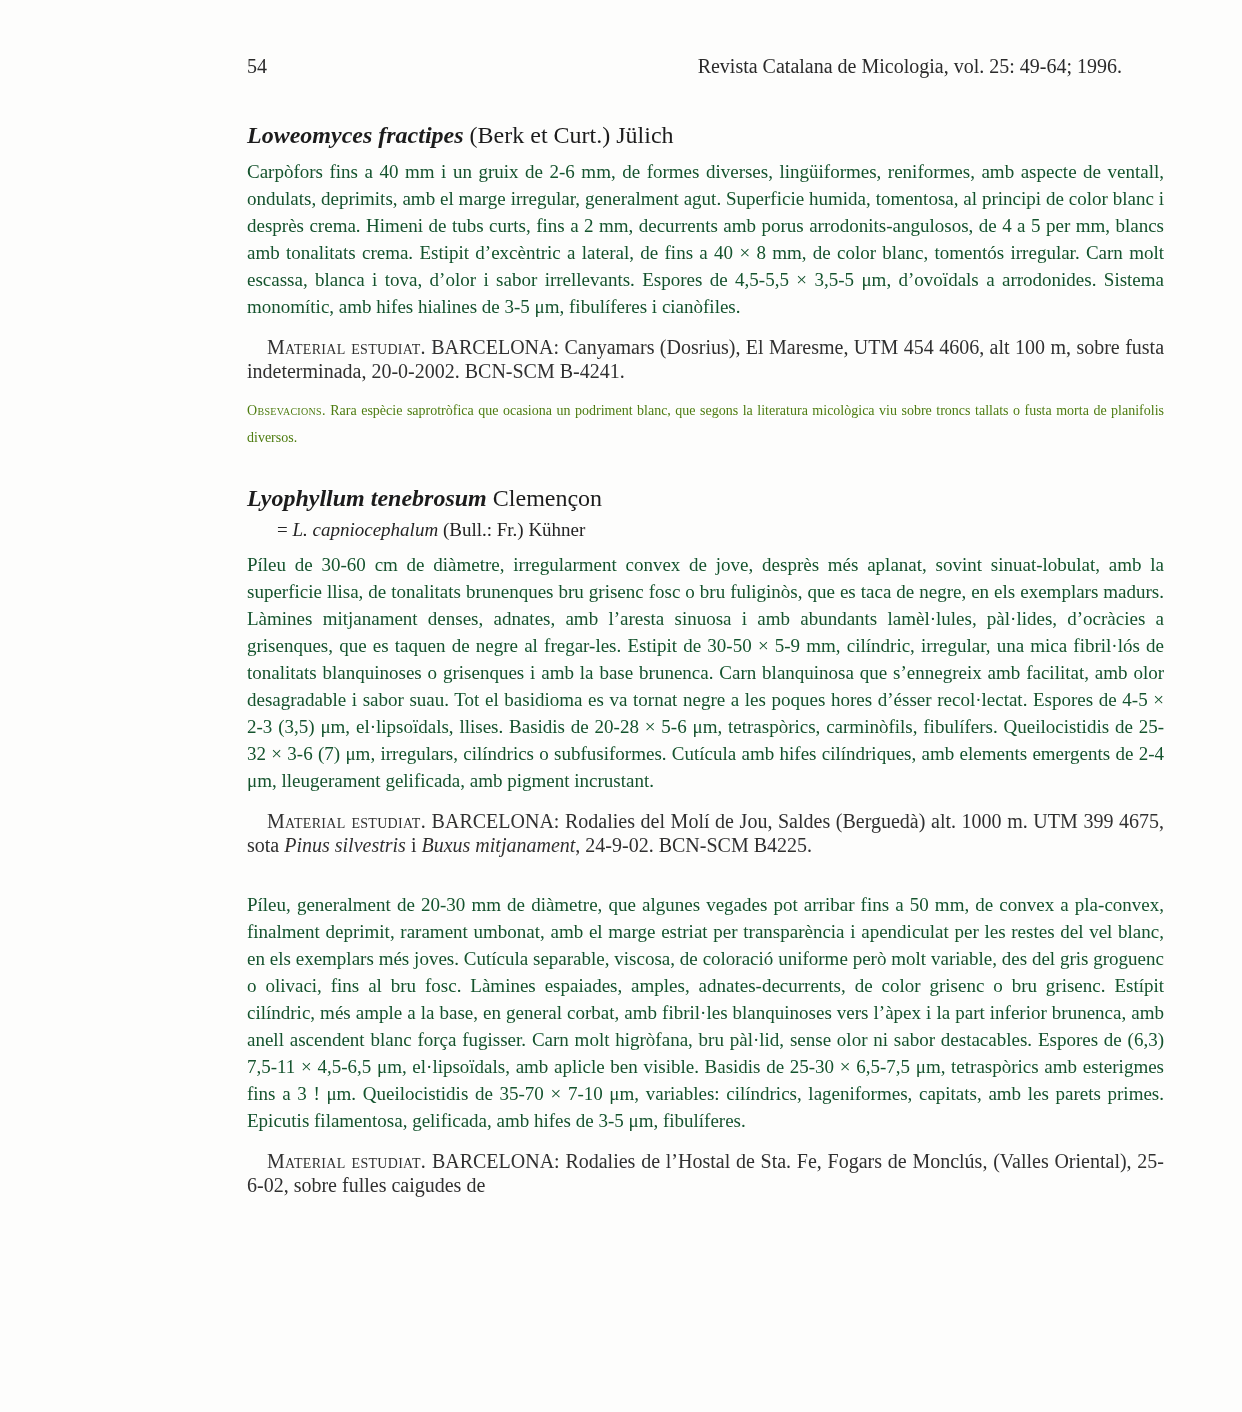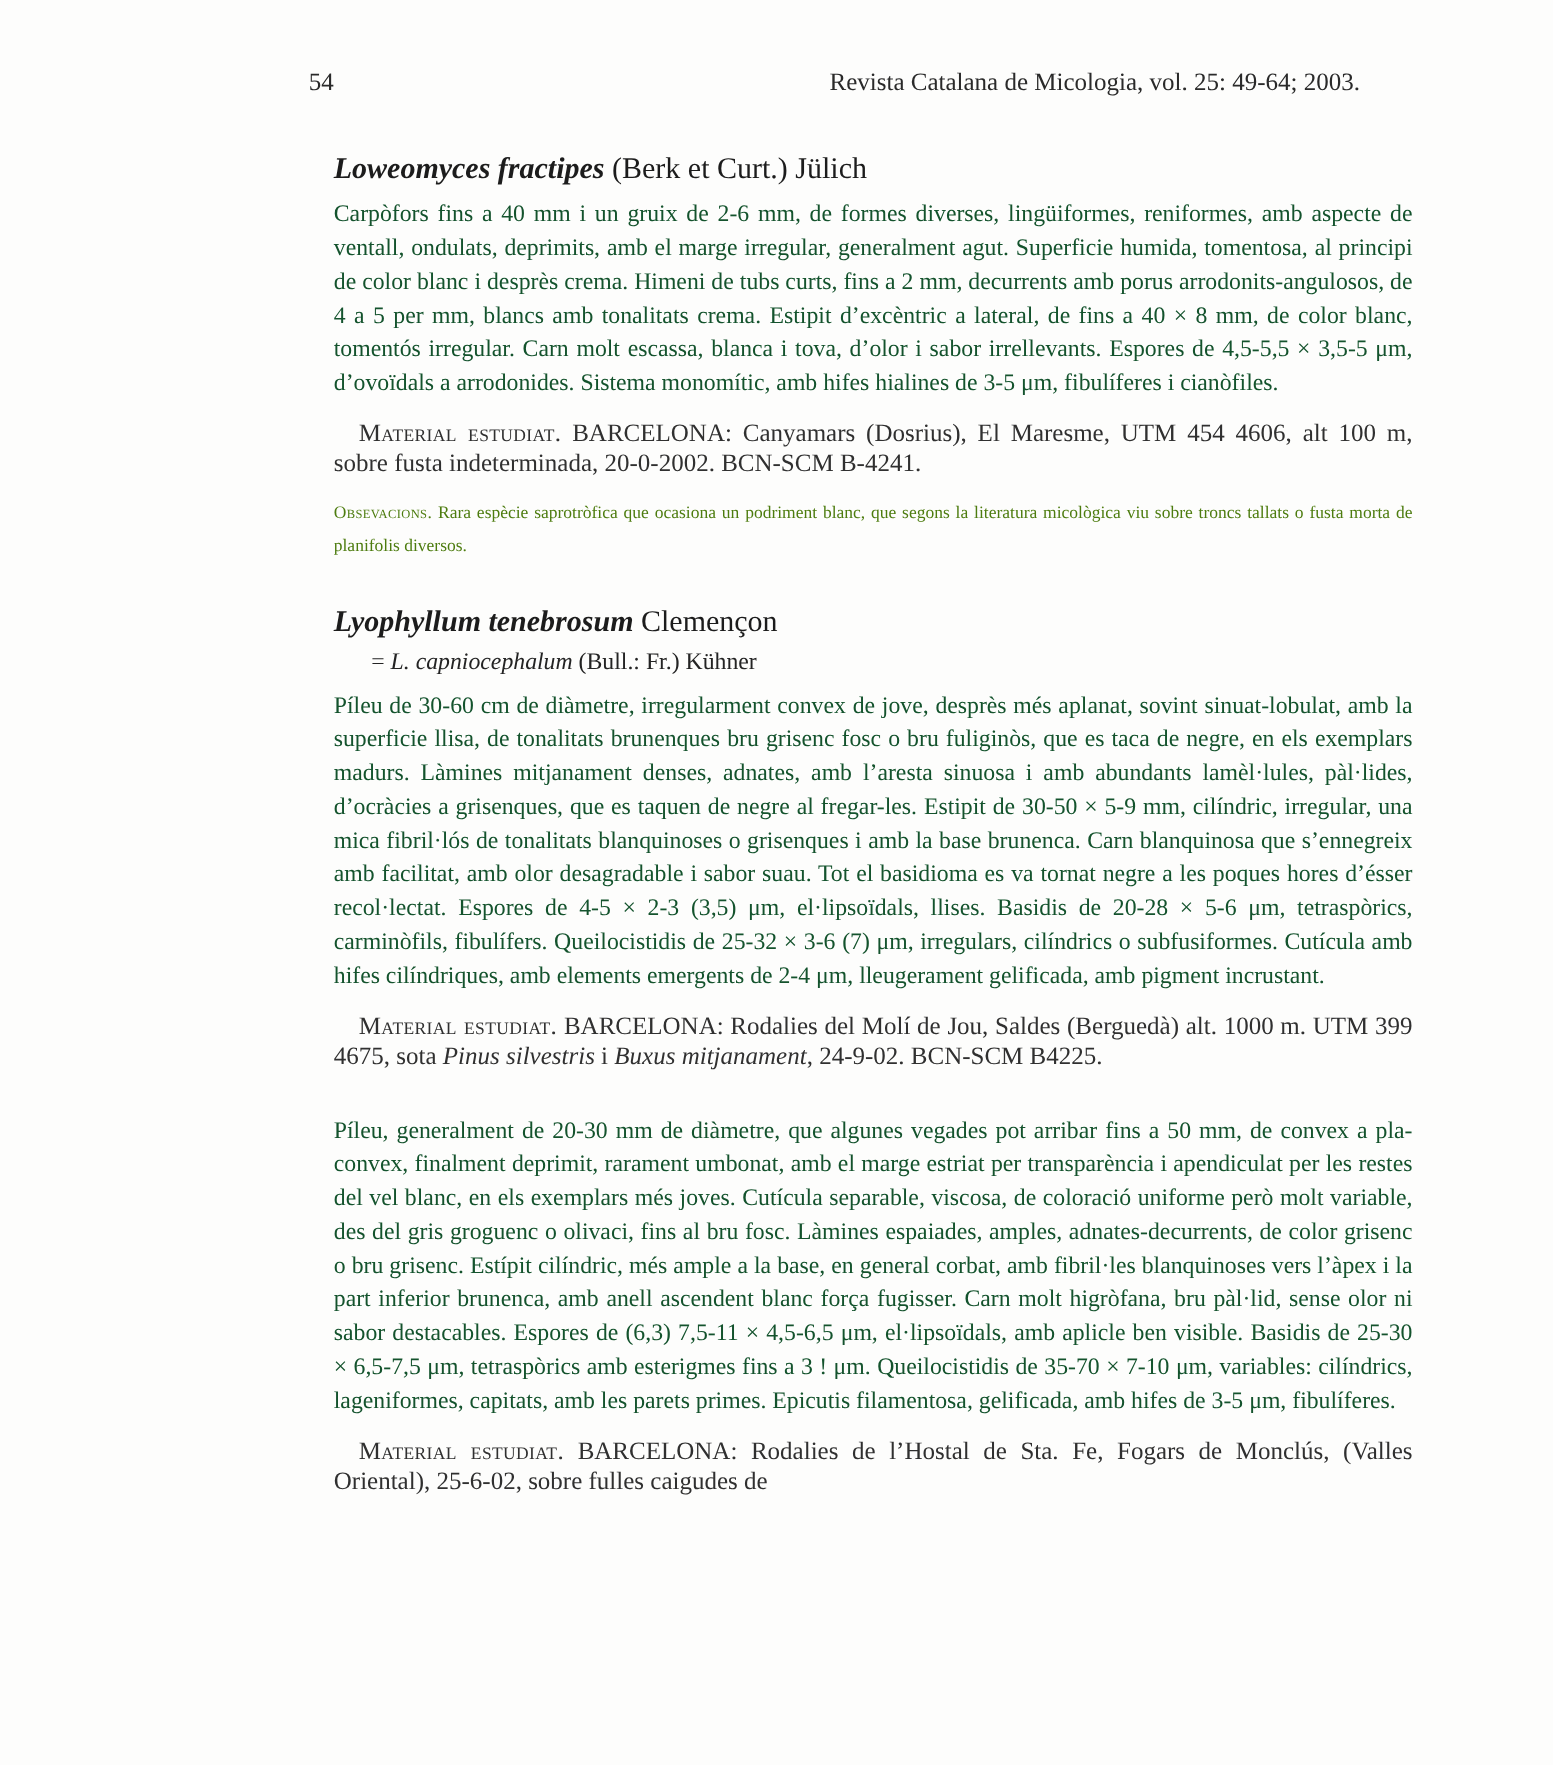--- a/index.html
+++ b/index.html
@@ -4,36 +4,36 @@
 <style>
   html, body { margin: 0; padding: 0; }
   body { background: #e8e8e8; }
   .page {
     position: relative;
     width: 1242px;
     height: 1412px;
     margin: 0 auto;
     background: #fdfdfc;
     box-sizing: border-box;
-    padding: 55px 112px 40px 247px;
+    padding: 55px 78px 40px 247px;
     font-family: "Liberation Serif", "DejaVu Serif", serif;
     color: #242424;
     overflow: hidden;
   }
   .running-head {
     display: flex;
     align-items: baseline;
     font-size: 20px;
     margin-bottom: 44px;
     color: #2a2a2a;
   }
   .page-number { flex: 0 0 auto; }
   .journal-line { margin-left: auto; margin-right: 42px; }
 
-  .taxon-section { margin-bottom: 34px; margin-left: 20px; }
+  .taxon-section { margin-bottom: 34px; }
   .taxon-title {
     font-size: 24px;
     margin: 0 0 9px 0;
     font-weight: normal;
     color: #1c1c1c;
   }
   .synonym-line {
     font-size: 19px;
     padding-left: 30px;
     margin: -2px 0 10px 0;
@@ -69,21 +69,21 @@
   .seg-bi { font-weight: bold; font-style: italic; }
   .seg-sc { font-variant: small-caps; letter-spacing: 0.3px; }
 </style>
 </head>
 <body>
 
 <div class="page">
 
   <div class="running-head">
     <span class="page-number">54</span>
-    <span class="journal-line">Revista Catalana de Micologia, vol. 25: 49-64; 2003.</span>
+    <span class="journal-line">Revista Catalana de Micologia, vol. 25: 49-64; 1996.</span>
   </div>
 
   <div class="taxon-section">
     <h2 class="taxon-title"><span class="seg-bi">Loweomyces fractipes</span><span class="seg-r"> (Berk et Curt.) Jülich</span></h2>
     <p class="body-par"><span class="seg-r">Carpòfors fins a 40 mm i un gruix de 2-6 mm, de formes diverses, lingüiformes, reniformes, amb aspecte de ventall, ondulats, deprimits, amb el marge irregular, generalment agut. Superficie humida, tomentosa, al principi de color blanc i desprès crema. Himeni de tubs curts, fins a 2 mm, decurrents amb porus arrodonits-angulosos, de 4 a 5 per mm, blancs amb tonalitats crema. Estipit d’excèntric a lateral, de fins a 40 × 8 mm, de color blanc, tomentós irregular. Carn molt escassa, blanca i tova, d’olor i sabor irrellevants. Espores de 4,5-5,5 × 3,5-5 μm, d’ovoïdals a arrodonides. Sistema monomític, amb hifes hialines de 3-5 μm, fibulíferes i cianòfiles.</span></p>
     <p class="material-par"><span class="seg-sc">Material estudiat.</span><span class="seg-r"> BARCELONA: Canyamars (Dosrius), El Maresme, UTM 454 4606, alt 100 m, sobre fusta indeterminada, 20-0-2002. BCN-SCM B-4241.</span></p>
     <p class="obs-par"><span class="seg-sc">Obsevacions.</span><span class="seg-r"> Rara espècie saprotròfica que ocasiona un podriment blanc, que segons la literatura micològica viu sobre troncs tallats o fusta morta de planifolis diversos.</span></p>
   </div>
 
   <div class="taxon-section">

